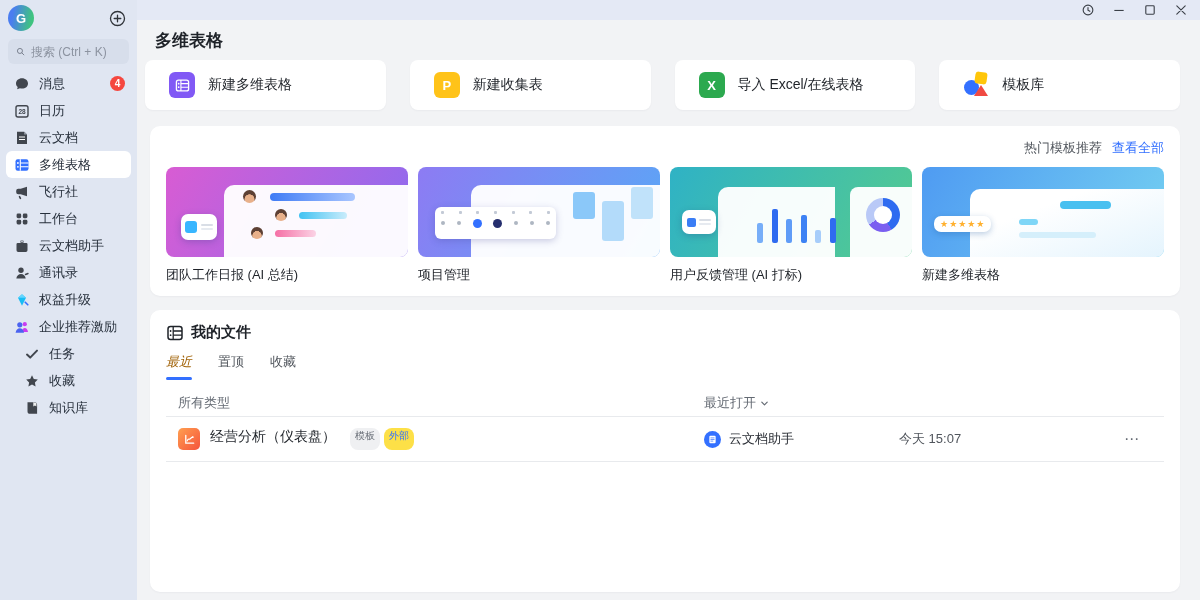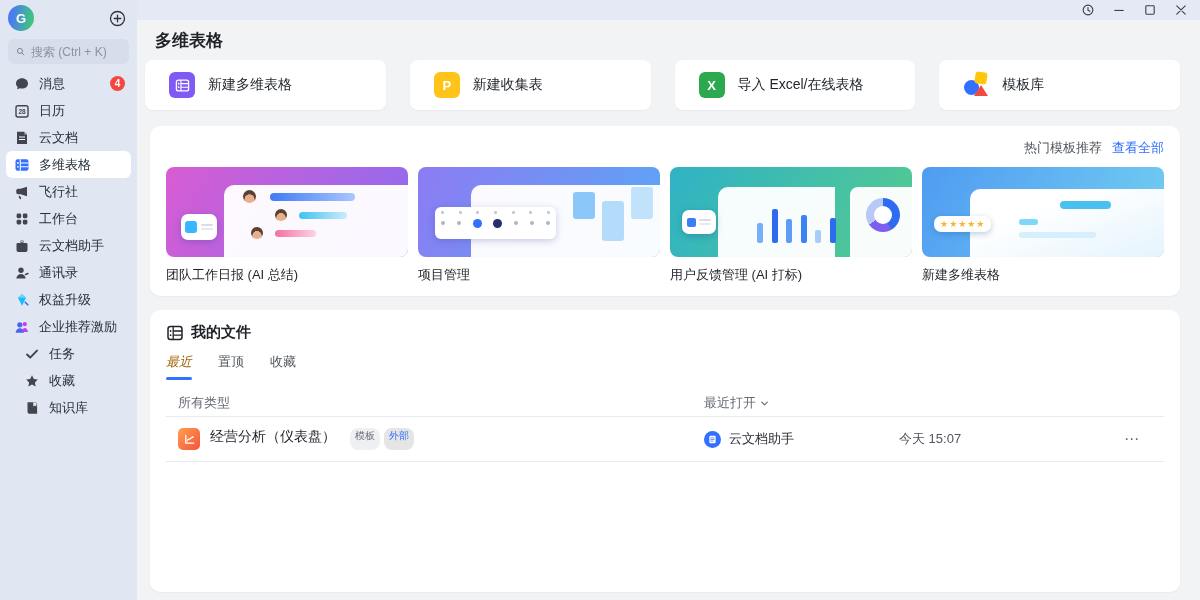--- a/index.html
+++ b/index.html
@@ -161,21 +161,21 @@
   .fhead .cell1 { padding-left:12px; }
   .fcell-drop { display:flex; align-items:center; gap:4px; cursor:pointer; }
   .divider { height:1px; background:#e8eaed; }
   .fdata { height:44px; font-size:13px; }
   .fname { display:flex; gap:10px; padding-left:12px; }
   .ficon { width:22px; height:22px; border-radius:5px; background:linear-gradient(135deg,#ff9f50,#f5543c); display:flex; align-items:center; justify-content:center; flex:0 0 22px; }
   .fname .nm { font-size:14px; color:#1f2329; }
   .fbadges { display:flex; gap:4px; margin-left:4px; }
   .badge { font-size:10px; padding:2px 5px; border-radius:8px; line-height:1.2; }
   .badge.gray { background:#eff0f2; color:#646a73; }
-  .badge.blue { background:#e5e5e5; color:#3370ff; }
+  .badge.blue { background:#fde047; color:#3370ff; }
   .fowner { display:flex; align-items:center; gap:8px; color:#2b2f36; }
   .oavatar { width:17px; height:17px; border-radius:50%; background:#3370ff; display:flex; align-items:center; justify-content:center; flex:0 0 17px; }
   .ftime { color:#51565d; }
   .fmore { color:#646a73; font-size:15px; letter-spacing:1px; text-align:left; cursor:pointer; }
 </style>
 </head>
 <body>
 
 <div class="titlebar"></div>
 <div class="win-controls">

